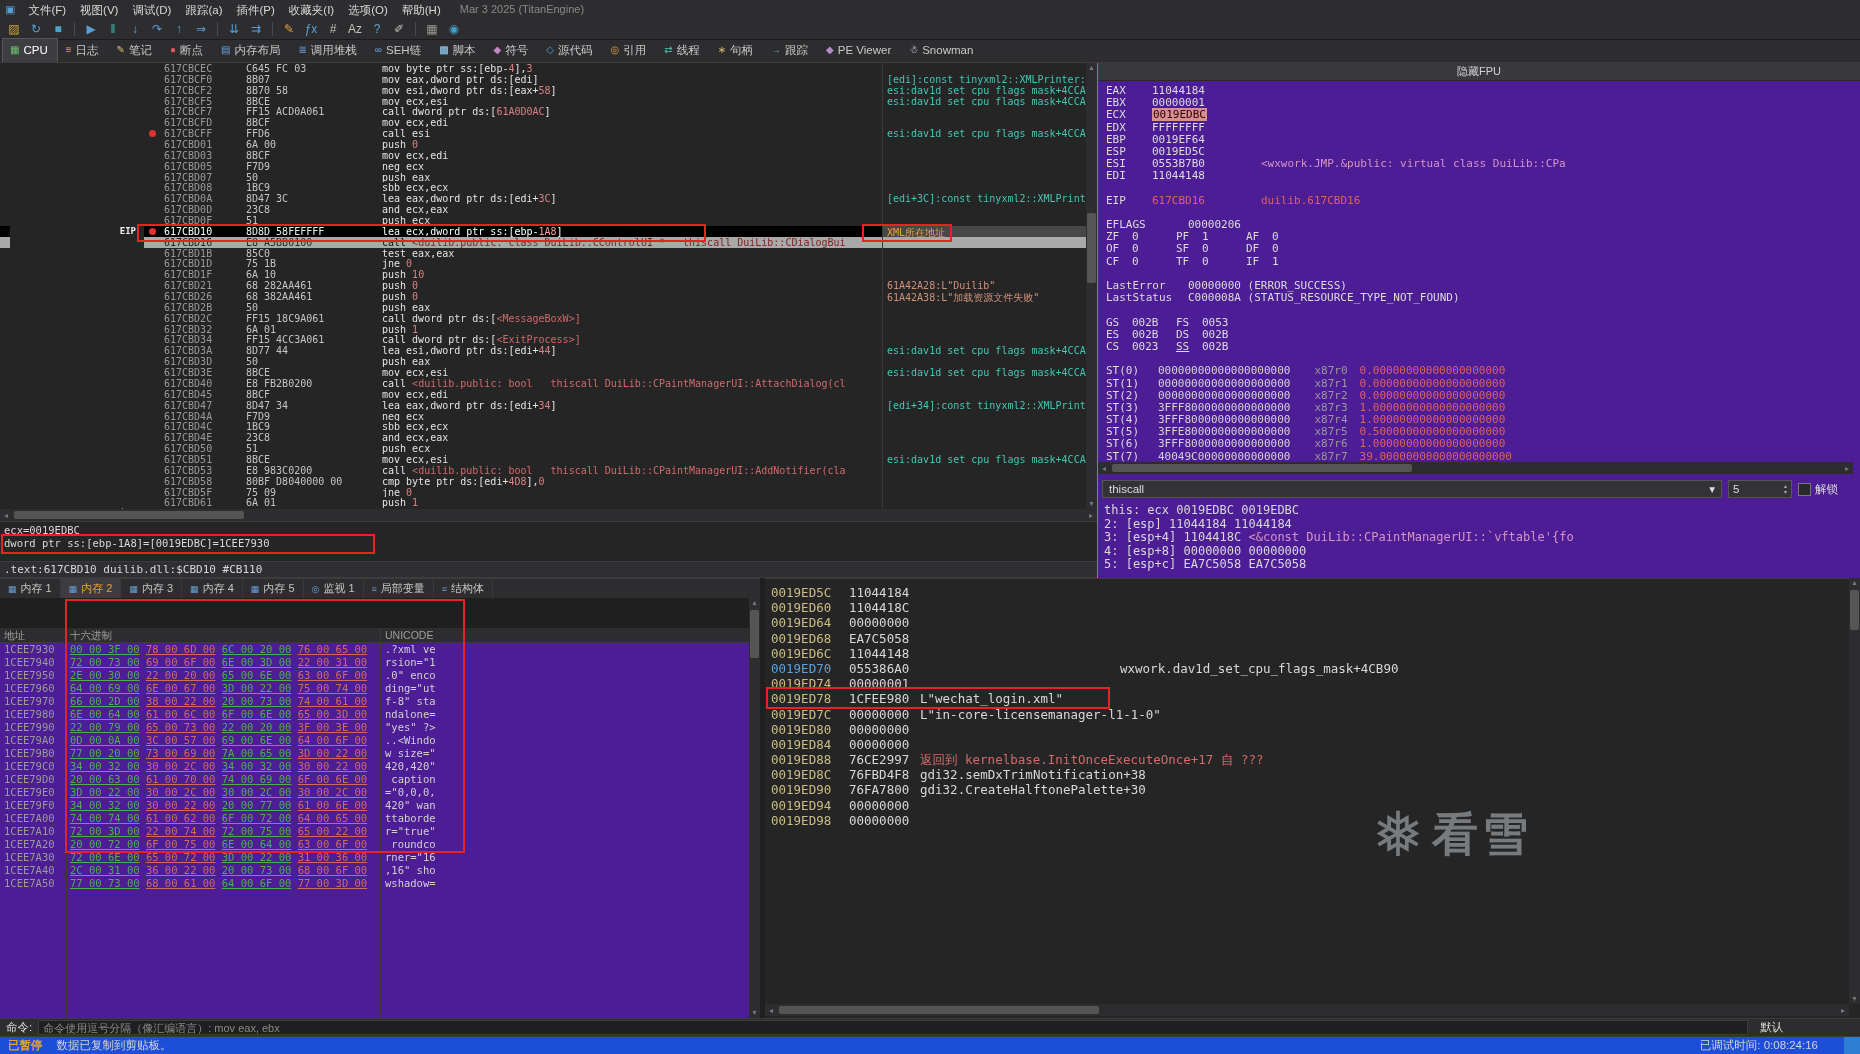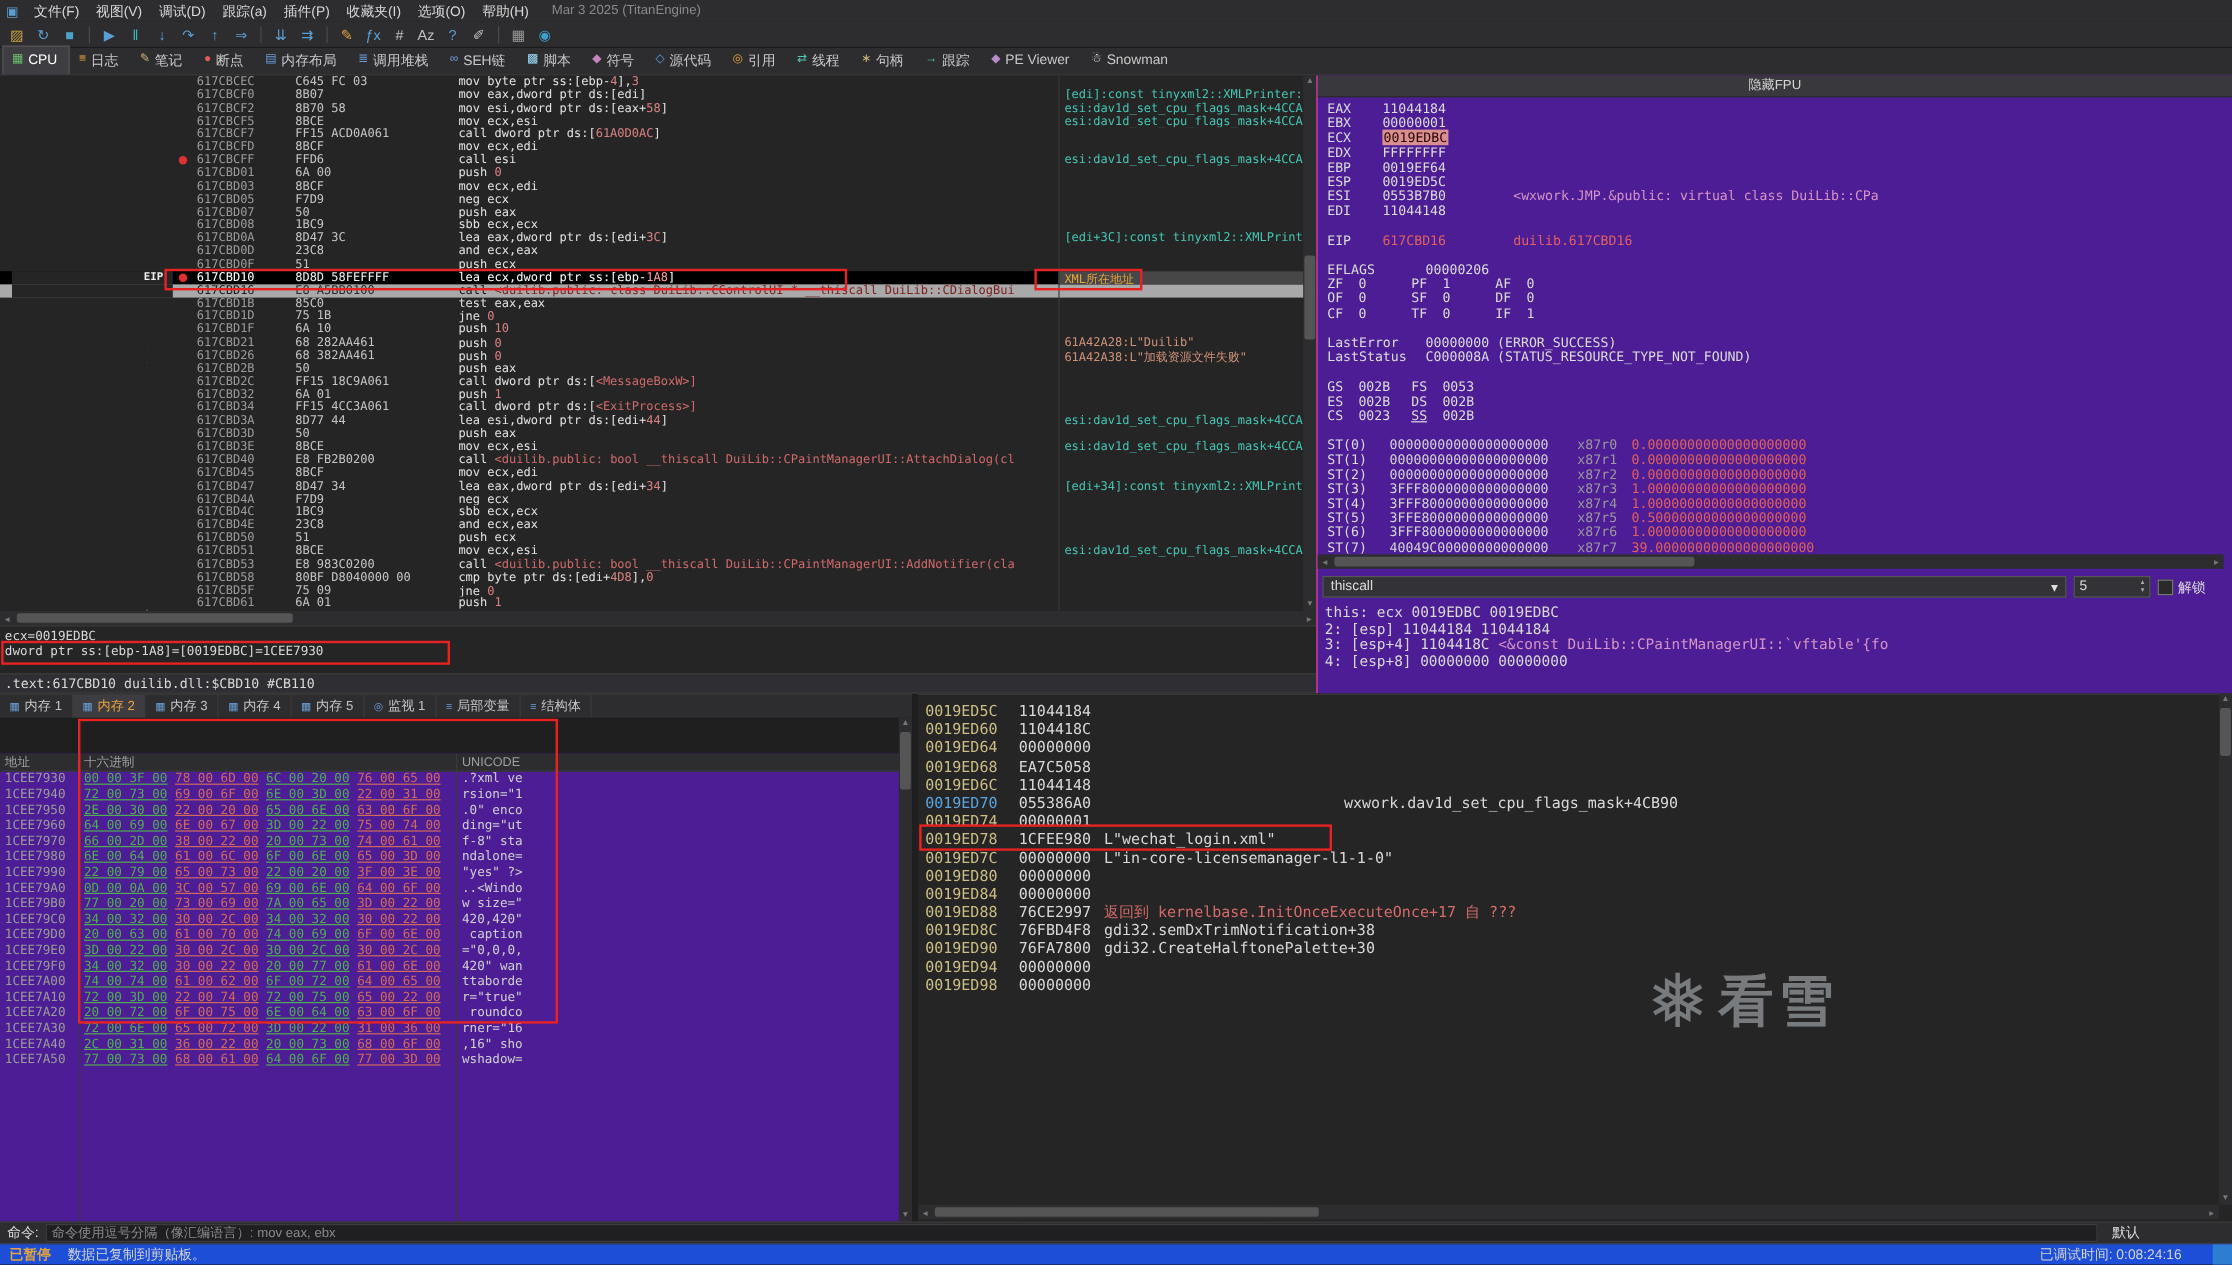--- a/index.html
+++ b/index.html
@@ -332,21 +332,21 @@
     </div>
     <div class="ccnum">
       <span>5</span>
       <span class="spin">▴<br>▾</span>
     </div>
     <label class="cclock">
       <span class="cb"></span>
       <span>解锁</span>
     </label>
   </div>
-  <div id="args"><div class="aline">this: ecx 0019EDBC 0019EDBC</div><div class="aline">2: [esp] 11044184 11044184</div><div class="aline">3: [esp+4] 1104418C <span class="amag">&lt;&amp;const DuiLib::CPaintManagerUI::`vftable'{fo</span></div><div class="aline">4: [esp+8] 00000000 00000000</div></div>
+  <div id="args"><div class="aline">this: ecx 0019EDBC 0019EDBC</div><div class="aline">2: [esp] 11044184 11044184</div><div class="aline">3: [esp+4] 1104418C <span class="amag">&lt;&amp;const DuiLib::CPaintManagerUI::`vftable'{fo</span></div><div class="aline">4: [esp+8] 00000000 00000000</div><div class="aline">5: [esp+c] EA7C5058 EA7C5058</div></div>
 
   <div id="bottabs">
       <span class="btab">
         <span class="bticon" style="color: rgb(106, 159, 216);">▦</span>
         <span>内存 1</span>
       </span>
       <span class="btab active">
         <span class="bticon" style="color: rgb(106, 159, 216);">▦</span>
         <span>内存 2</span>
       </span>

